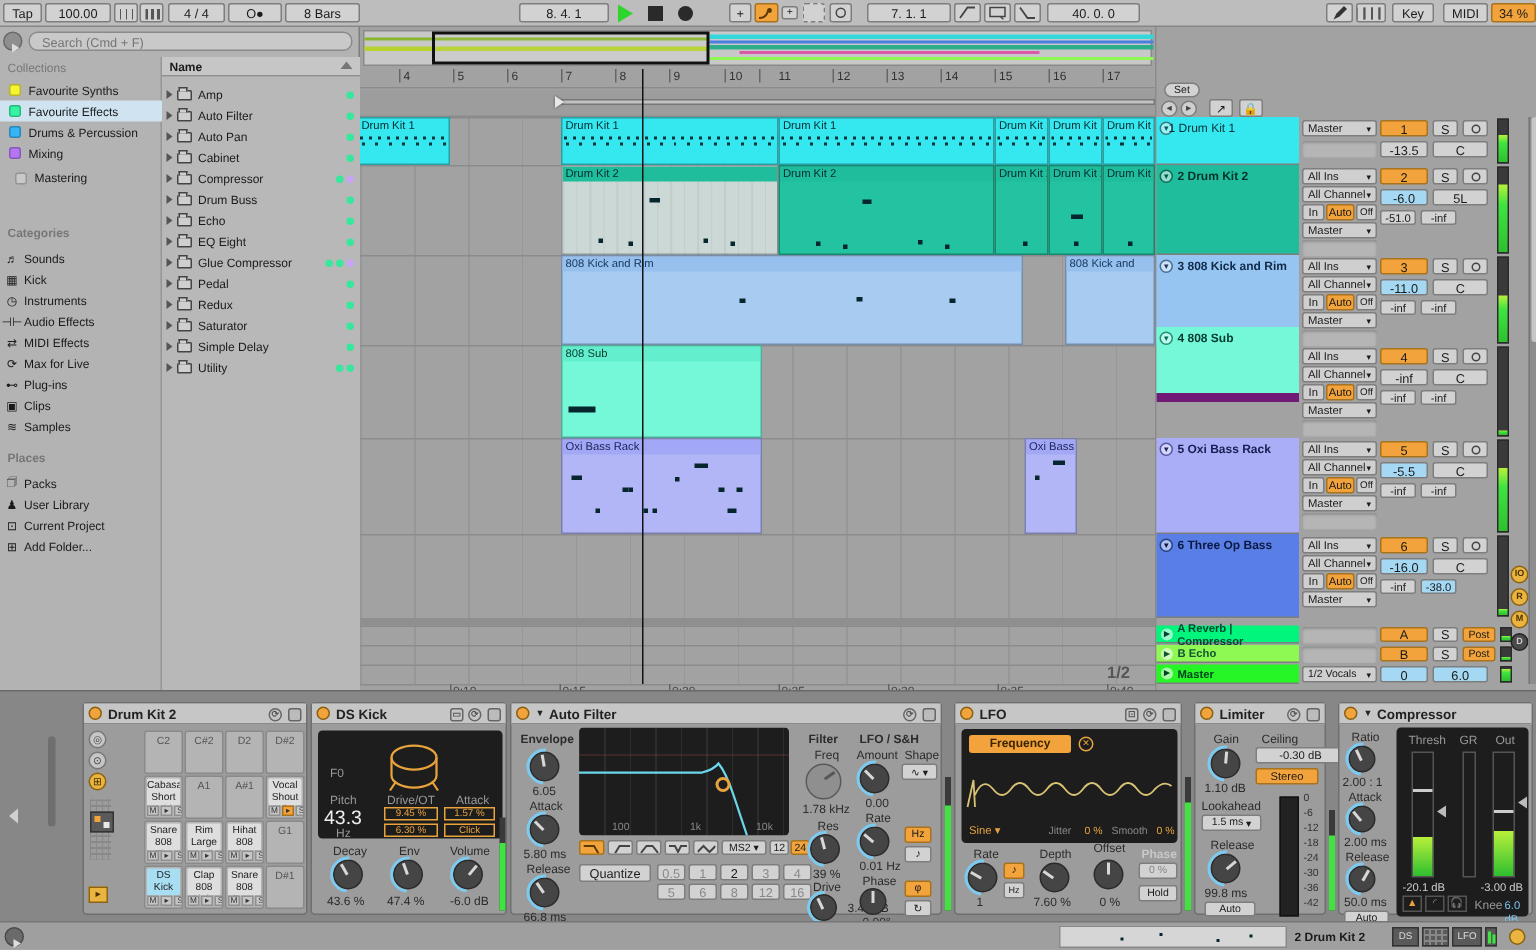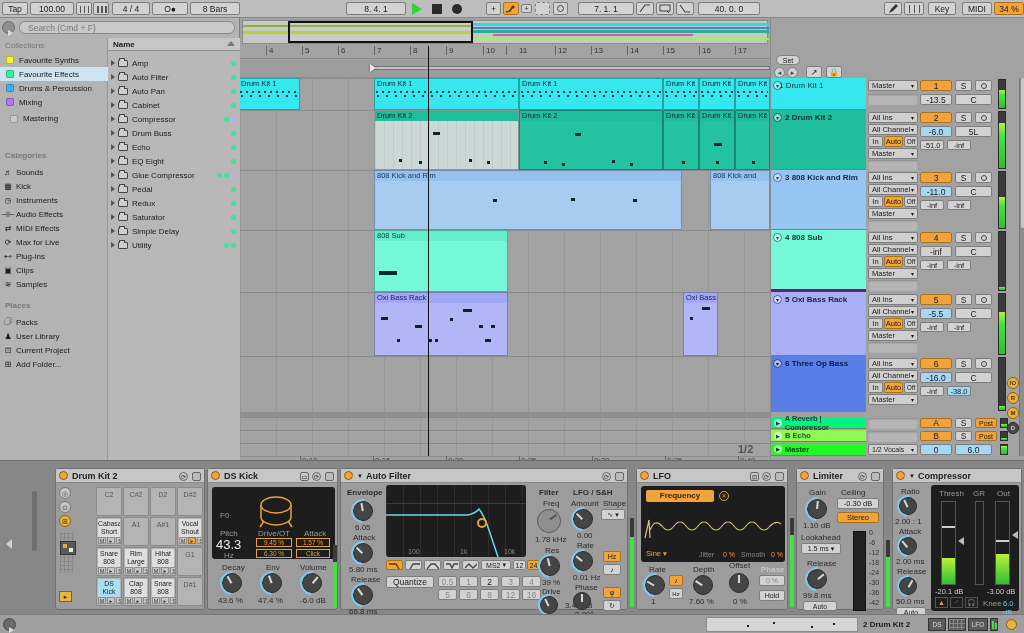--- a/index.html
+++ b/index.html
@@ -542,21 +542,21 @@
       <span style="width:6px;height:6px;border:1.4px solid #444;border-radius:50%"></span>
     </div>
   <div class="bx blu" style="left:149px;top:168px;width:32px;height:11px">-11.0</div>
   <div class="bx" style="left:184px;top:168px;width:37px;height:11px">C</div>
   <div class="bx" style="left:149px;top:182px;width:24px;height:10px;font-size:7.5px">-inf</div>
   <div class="bx" style="left:176px;top:182px;width:24px;height:10px;font-size:7.5px">-inf</div>
   <div class="meter" style="left:227px;top:153px;height:58px">
       <i style="height:55%"></i>
     </div>
 
-  <div class="a" style="left:0;top:212px;width:95px;height:62px;background:#74f8d8;border-bottom:3px solid #701a75">
+  <div class="a" style="left:0;top:200px;width:95px;height:50px;background:#74f8d8;border-bottom:6px solid #701a75">
       <span class="a" style="left:2px;top:3px;width:9px;height:9px;border-radius:50%;background:rgba(255,255,255,.5);border:1px solid #2e8a74;font-size:6px;text-align:center;line-height:8px;color:#065">▾</span>
       <span class="a" style="left:14px;top:3px;font-size:8px;font-weight:bold;color:#073a2e">4 808 Sub</span>
     </div>
   <div class="rt" style="left:97px;top:214px;width:50px">
       <span>All Ins</span>
       <span style="font-size:6px">▾</span>
     </div>
   <div class="rt" style="left:97px;top:226px;width:50px">
       <span>All Channel</span>
       <span style="font-size:6px">▾</span>
@@ -1038,21 +1038,21 @@
       <span>Limiter</span>
       <span class="a" style="right:16px;top:3px;width:9px;height:9px;border:1px solid #666;border-radius:50%;font-size:6px;text-align:center;line-height:8px;color:#555">⟳</span>
       <span class="a" style="right:3px;top:3px;width:9px;height:9px;border:1px solid #666;border-radius:2px;background:#bbb"></span>
     </div>
   <span class="lbl" style="left:12px;top:19px">Gain</span>
   <div class="kn b" style="left:10px;top:30px">
       <i style="transform:rotate(5deg)"></i>
     </div>
   <span class="lbl" style="left:6px;top:52px">1.10 dB</span>
   <span class="lbl" style="left:44px;top:19px">Ceiling</span>
-  <div class="bx" style="left:40px;top:29px;width:42px;height:11px;font-size:7.5px">-0.30 dB</div>
+  <div class="bx" style="left:40px;top:29px;width:60px;height:11px;font-size:7.5px">-0.30 dB</div>
   <div class="bx org" style="left:40px;top:43px;width:42px;height:11px;font-size:7.5px">Stereo</div>
   <span class="lbl" style="left:4px;top:64px">Lookahead</span>
   <div class="bx" style="left:4px;top:74px;width:40px;height:11px;font-size:7px"><span>1.5 ms</span>&nbsp;▾</div>
   <span class="lbl" style="left:10px;top:90px">Release</span>
   <div class="kn b" style="left:10px;top:100px">
       <i style="transform:rotate(50deg)"></i>
     </div>
   <span class="lbl" style="left:6px;top:122px">99.8 ms</span>
   <div class="bx" style="left:6px;top:132px;width:34px;height:10px;font-size:7px">Auto</div>
   <div class="a" style="left:56px;top:62px;width:13px;height:80px;background:#222;border:1px solid #111"></div>

